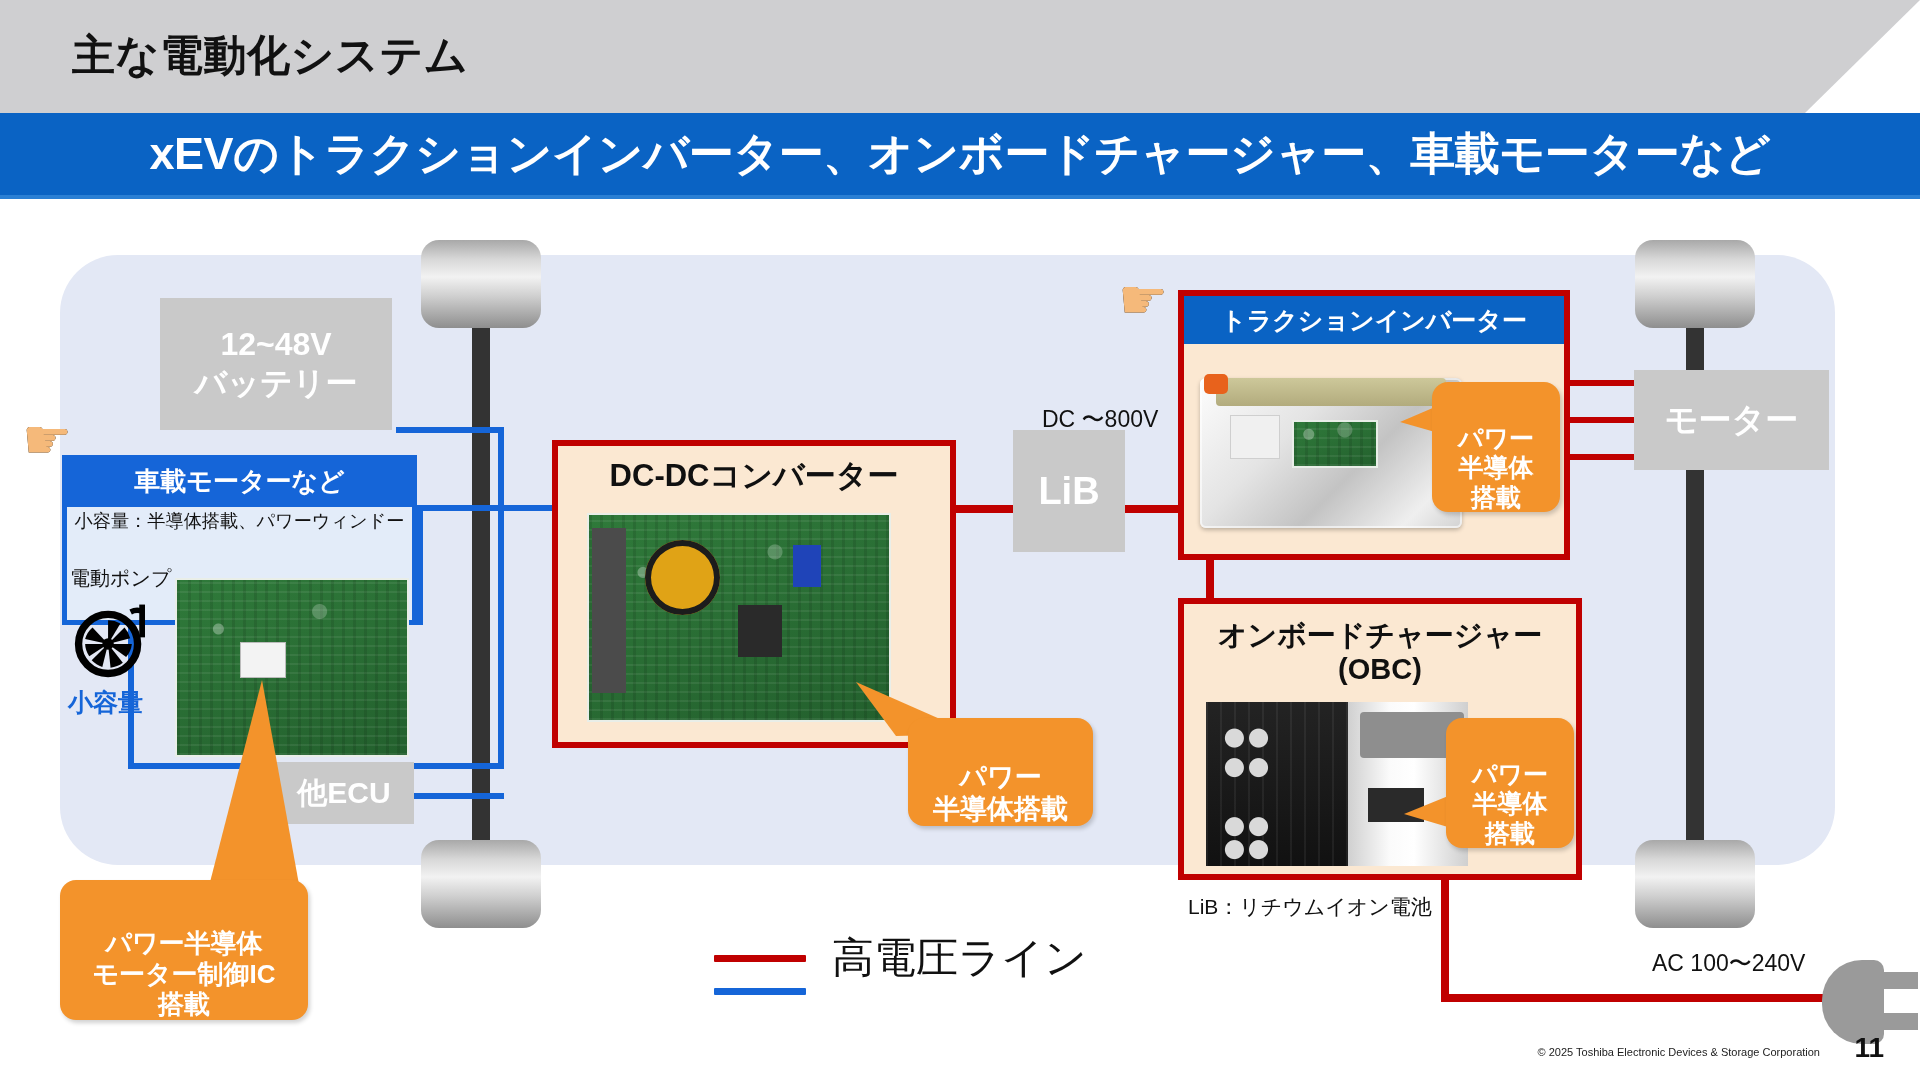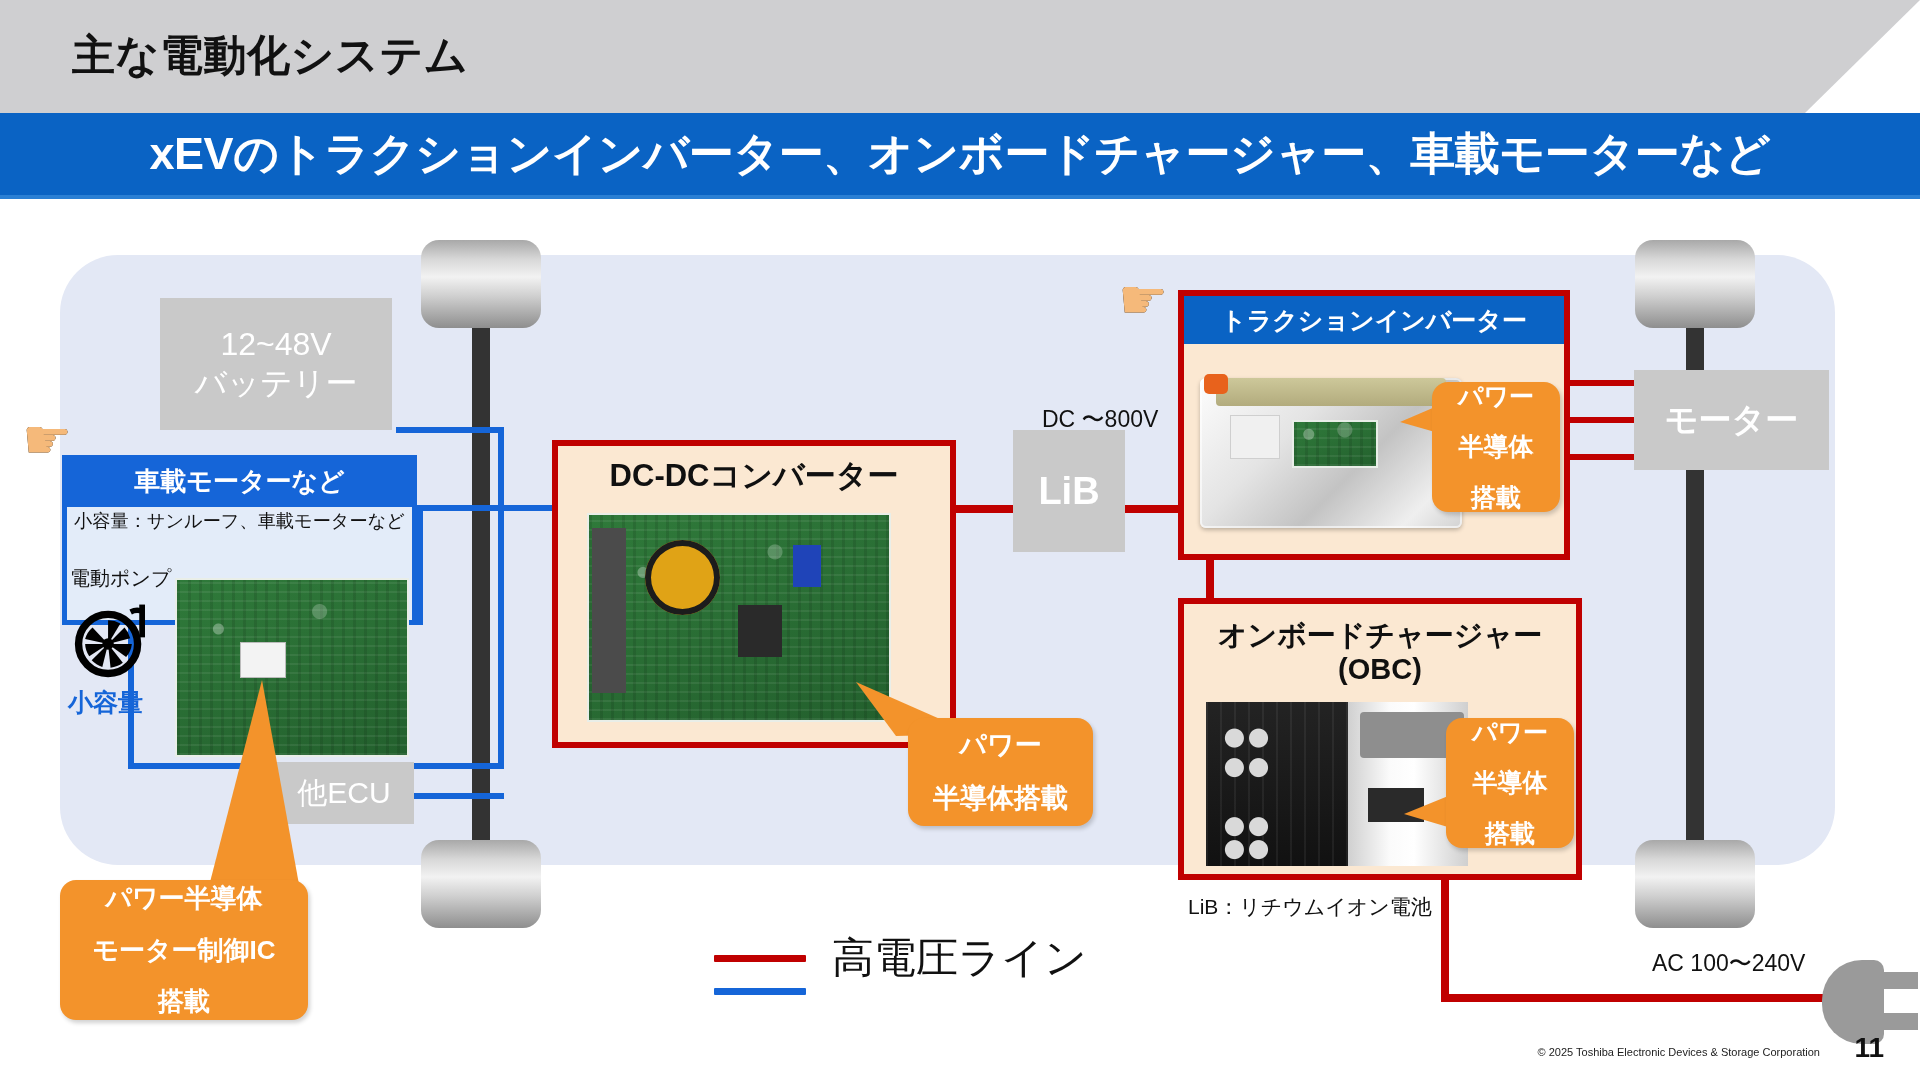--- a/index.html
+++ b/index.html
@@ -42,21 +42,21 @@
   
   .wheel{
     width:120px;height:88px;border-radius:18px;
     background:linear-gradient(180deg,#a8a8a8 0%,#d8d8d8 22%,#f2f2f2 42%,#cfcfcf 64%,#8e8e8e 100%);
   }
   .axle{width:18px;background:#333333;}
 
   
   .gray-box{
     background:#c9c9c9;color:#ffffff;display:flex;align-items:center;
-    justify-content:center;text-align:center;font-weight:normal;
+    justify-content:center;text-align:center;font-weight:bold;
   }
 
   
   .hv{background:#c00000;}
   .lv{background:#1565d8;}
 
   
   .framed{
     background:#fbe8d2;border:6px solid #c00000;box-sizing:border-box;
   }
@@ -71,22 +71,22 @@
   }
   #motors-header{
     left:62px;top:455px;width:355px;height:52px;background:#1565d8;
     display:flex;align-items:center;justify-content:center;
     color:#ffffff;font-size:26px;font-weight:bold;
   }
 
   
   .callout{
     background:#f3932b;border-radius:16px;color:#ffffff;font-weight:bold;
-    display:flex;flex-direction:column;align-items:center;justify-content:center;
-    text-align:center;line-height:1.18;box-shadow:2px 3px 4px rgba(0,0,0,0.18);gap:21px;
+    display:flex;flex-direction:column;align-items:center;justify-content:flex-end;
+    text-align:center;line-height:1.18;box-shadow:2px 3px 4px rgba(0,0,0,0.18);
   }
 
   
   .hand{
     font-size:56px;line-height:1;color:#f5b97a;
     text-shadow:0 0 0 #000;
   }
 
   
   .pcb{
@@ -188,21 +188,21 @@
 <div class="abs gray-box" style="left:160px;top:298px;width:232px;height:132px;flex-direction:column;font-size:32px;line-height:1.22;">
   <span>12~48V</span>
   <span>バッテリー</span>
 </div>
 
 <div class="abs gray-box" style="left:274px;top:762px;width:140px;height:62px;font-size:30px;">他ECU</div>
 
 <div class="abs" id="motors-box"></div>
 <div class="abs" id="motors-header">車載モーターなど</div>
 <div class="abs" style="left:66px;top:510px;width:347px;text-align:center;font-size:19px;color:#111;line-height:1.30;">
-  <div style="font-size:18.2px;">小容量：サンルーフ、車載モーターなど</div>
+  <div style="font-size:18.2px;">小容量：半導体搭載、パワーウィンドー</div>
 </div>
 <div class="abs" style="left:70px;top:565px;font-size:20px;color:#111;">電動ポンプ</div>
 
 <svg class="abs" style="left:72px;top:598px;" width="82" height="82" viewBox="0 0 100 100">
   <g fill="#000">
     <path d="M82 8 h7 v40 h-7z"></path>
     <path d="M70 14 a22 22 0 0 1 19 0 l-3 6 a15 15 0 0 0 -13 0z"></path>
     <circle cx="44" cy="56" r="36" fill="none" stroke="#000" stroke-width="9"></circle>
     <circle cx="44" cy="56" r="7"></circle>
     <g>

